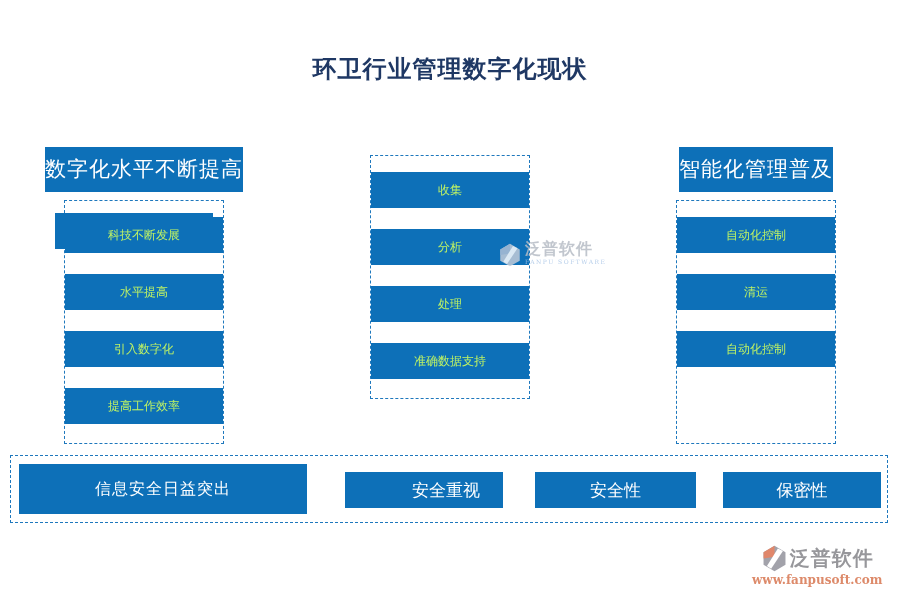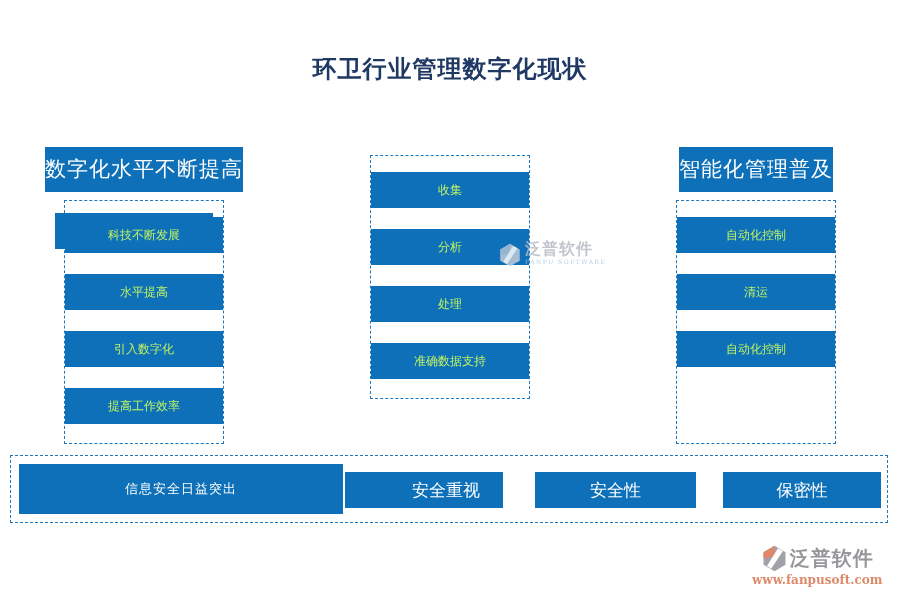--- a/index.html
+++ b/index.html
@@ -74,27 +74,27 @@
     left: 10px;
     top: 455px;
     width: 878px;
     height: 68px;
     border: 1px dashed var(--dashed_blue, #1e78bd);
   }
   .bottom-header {
     position: absolute;
     left: 8px;
     top: 8px;
-    width: 324px;
+    width: 288px;
     height: 50px;
     line-height: 50px;
     background: var(--primary_blue, #0d70b8);
     color: #ffffff;
     text-align: center;
-    font-size: 13px;
+    font-size: 16px;
     letter-spacing: 1px;
   }
   .bottom-item {
     position: absolute;
     top: 16px;
     width: 158px;
     height: 36px;
     line-height: 36px;
     background: var(--primary_blue, #0d70b8);
     color: #ffffff;

